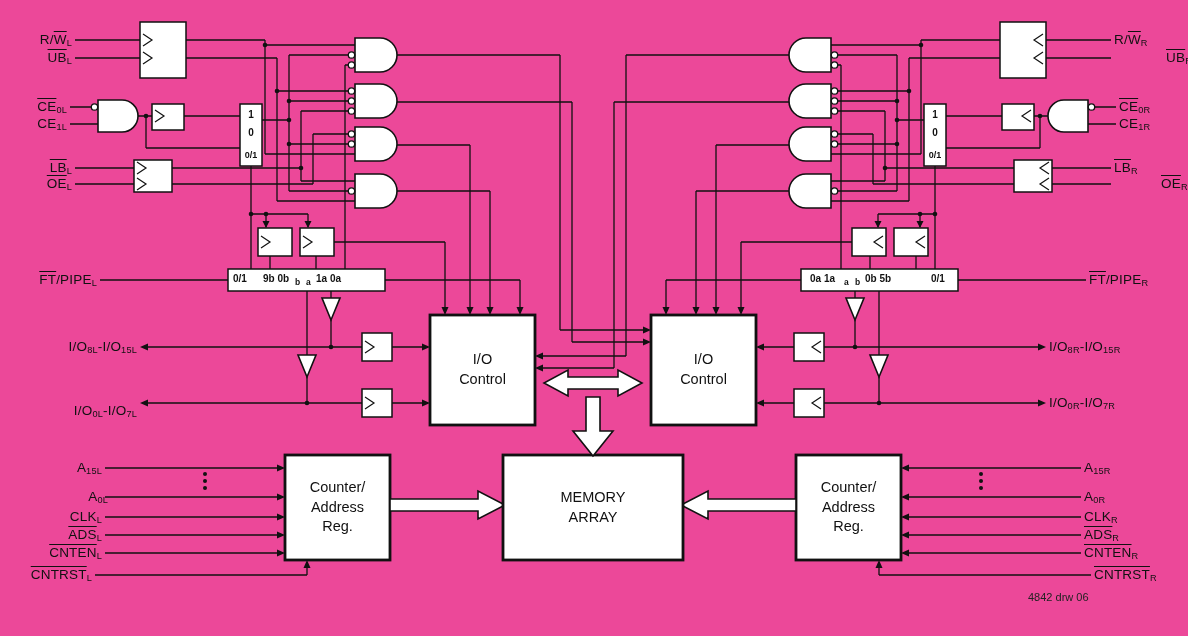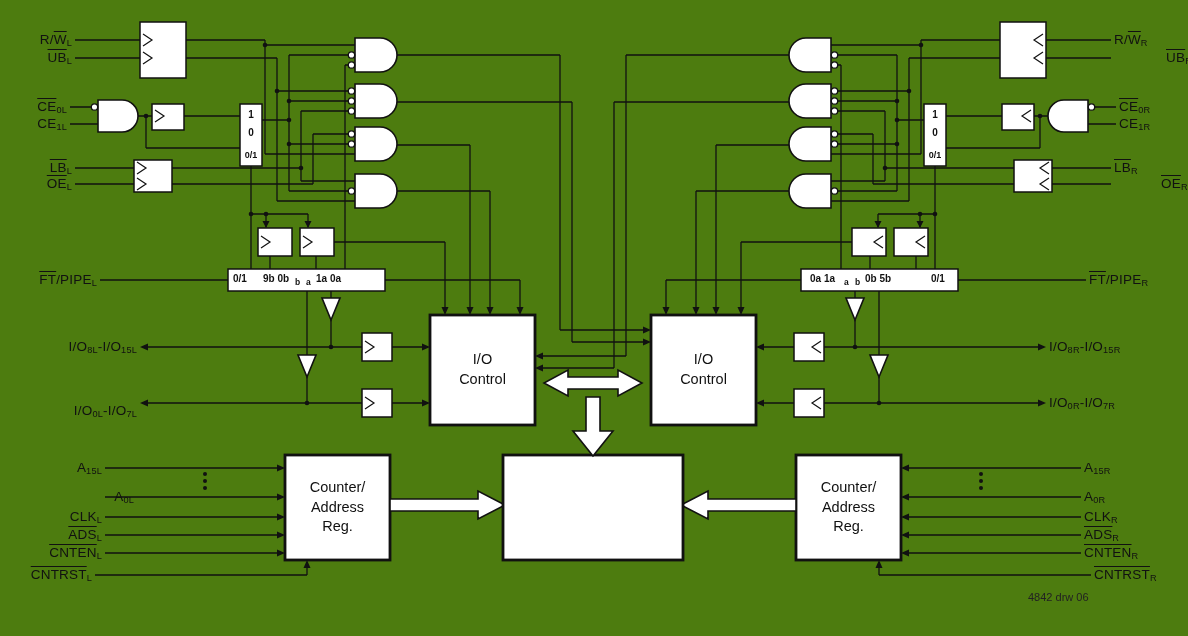--- a/index.html
+++ b/index.html
@@ -1,16 +1,16 @@
 <!DOCTYPE html>
 <html><head>
 <meta charset="utf-8">
 <style>
   html,body{margin:0;padding:0;background:#fff}
-  .stage{position:relative;width:1188px;height:636px;background:#4d7c0f;
+  .stage{position:relative;width:1188px;height:636px;background:#ec4899;
          font-family:"Liberation Sans",sans-serif;color:#111;overflow:hidden}
   .stage svg{position:absolute;left:0;top:0}
   .sig{position:absolute;font-size:13.5px;line-height:17px;height:17px;white-space:nowrap;letter-spacing:.2px}
   .p-n{}
   .p-o{text-decoration:overline}
   .p-s{font-size:.68em;vertical-align:-.2em}
   .blk{position:absolute;display:flex;align-items:center;justify-content:center;
        text-align:center;font-size:14.5px;line-height:1.35;white-space:pre-line}
   .mux-lbl{position:absolute;width:22px;text-align:center;font-size:10px;font-weight:700;line-height:12px}
   .mux-sel{font-size:9px}
@@ -141,21 +141,21 @@
 <div class="sig" style="right:1116px;top:31px"><span class="p-n">R/</span><span class="p-o">W</span><span class="p-s">L</span></div>
 <div class="sig" style="right:1116px;top:49px"><span class="p-o">UB</span><span class="p-s">L</span></div>
 <div class="sig" style="right:1121px;top:98px"><span class="p-o">CE</span><span class="p-s">0L</span></div>
 <div class="sig" style="right:1121px;top:115px"><span class="p-n">CE</span><span class="p-s">1L</span></div>
 <div class="sig" style="right:1116px;top:159px"><span class="p-o">LB</span><span class="p-s">L</span></div>
 <div class="sig" style="right:1116px;top:175px"><span class="p-o">OE</span><span class="p-s">L</span></div>
 <div class="sig" style="right:1091px;top:271px"><span class="p-o">FT</span><span class="p-n">/PIPE</span><span class="p-s">L</span></div>
 <div class="sig" style="right:1051px;top:338px"><span class="p-n">I/O</span><span class="p-s">8L</span><span class="p-n">-I/O</span><span class="p-s">15L</span></div>
 <div class="sig" style="right:1051px;top:402px"><span class="p-n">I/O</span><span class="p-s">0L</span><span class="p-n">-I/O</span><span class="p-s">7L</span></div>
 <div class="sig" style="right:1086px;top:459px"><span class="p-n">A</span><span class="p-s">15L</span></div>
-<div class="sig" style="right:1054px;top:488px"><span class="p-n">A</span><span class="p-s">0L</span></div>
+<div class="sig" style="right:1080px;top:488px"><span class="p-n">A</span><span class="p-s">0L</span></div>
 <div class="sig" style="right:1086px;top:508px"><span class="p-n">CLK</span><span class="p-s">L</span></div>
 <div class="sig" style="right:1086px;top:526px"><span class="p-o">ADS</span><span class="p-s">L</span></div>
 <div class="sig" style="right:1086px;top:544px"><span class="p-o">CNTEN</span><span class="p-s">L</span></div>
 <div class="sig" style="right:1096px;top:566px"><span class="p-o">CNTRST</span><span class="p-s">L</span></div>
 
 <div class="sig" style="left:1114px;top:31px"><span class="p-n">R/</span><span class="p-o">W</span><span class="p-s">R</span></div>
 <div class="sig" style="left:1166px;top:49px"><span class="p-o">UB</span><span class="p-s">R</span></div>
 <div class="sig" style="left:1119px;top:98px"><span class="p-o">CE</span><span class="p-s">0R</span></div>
 <div class="sig" style="left:1119px;top:115px"><span class="p-n">CE</span><span class="p-s">1R</span></div>
 <div class="sig" style="left:1114px;top:159px"><span class="p-o">LB</span><span class="p-s">R</span></div>
@@ -167,20 +167,22 @@
 <div class="sig" style="left:1084px;top:488px"><span class="p-n">A</span><span class="p-s">0R</span></div>
 <div class="sig" style="left:1084px;top:508px"><span class="p-n">CLK</span><span class="p-s">R</span></div>
 <div class="sig" style="left:1084px;top:526px"><span class="p-o">ADS</span><span class="p-s">R</span></div>
 <div class="sig" style="left:1084px;top:544px"><span class="p-o">CNTEN</span><span class="p-s">R</span></div>
 <div class="sig" style="left:1094px;top:566px"><span class="p-o">CNTRST</span><span class="p-s">R</span></div>
 
 <div class="blk" style="left:430px;top:315px;width:105px;height:110px">I/O
 Control</div>
 <div class="blk" style="left:651px;top:315px;width:105px;height:110px">I/O
 Control</div>
+<div class="blk" style="left:503px;top:455px;width:180px;height:105px">MEMORY
+ARRAY</div>
 <div class="blk" style="left:285px;top:455px;width:105px;height:105px">Counter/
 Address
 Reg.</div>
 <div class="blk" style="left:796px;top:455px;width:105px;height:105px">Counter/
 Address
 Reg.</div>
 
 <div class="mux-lbl" style="left:240px;top:109px">1</div>
 <div class="mux-lbl" style="left:240px;top:127px">0</div>
 <div class="mux-lbl mux-sel" style="left:240px;top:149px">0/1</div>

